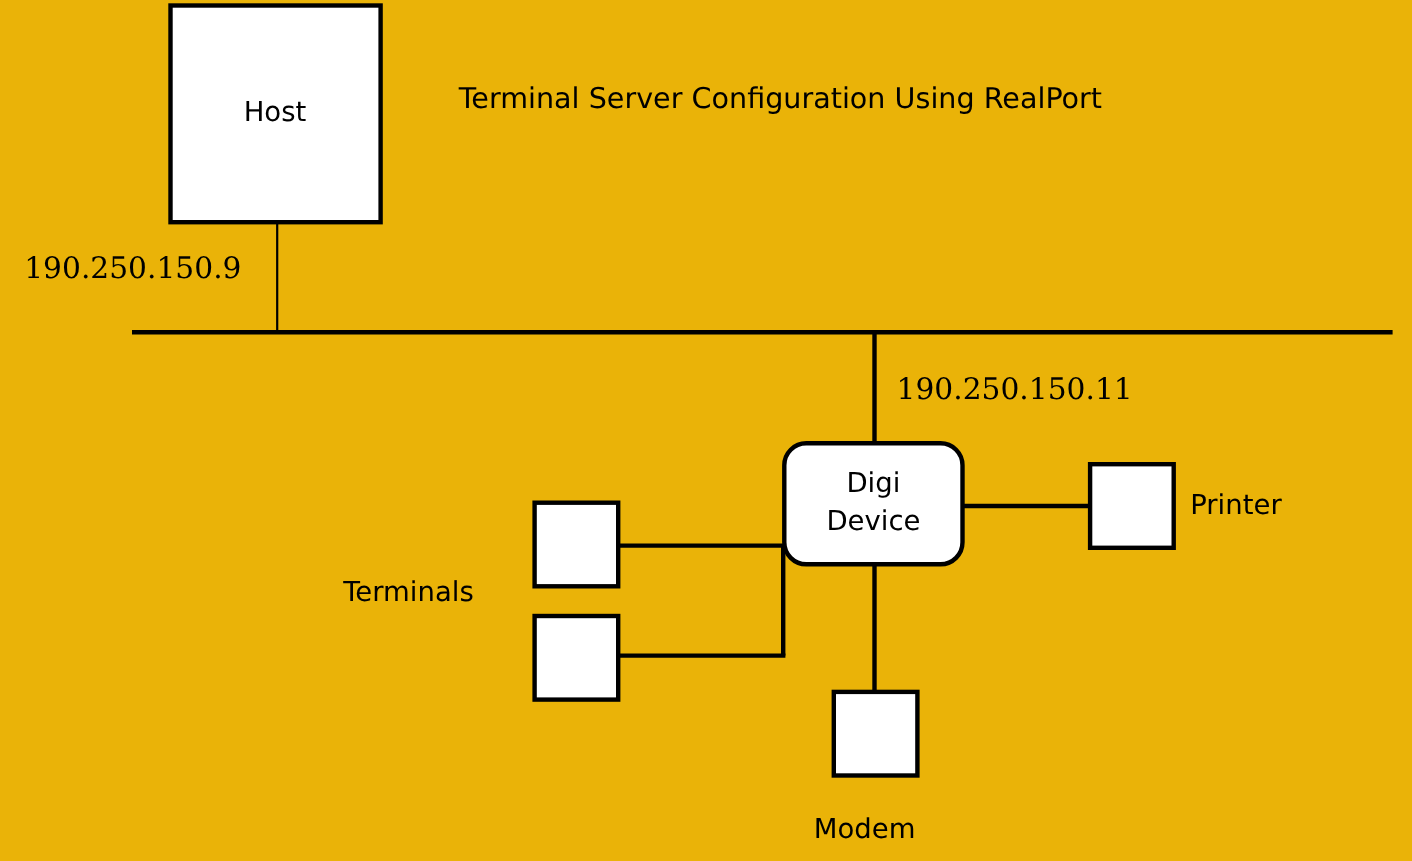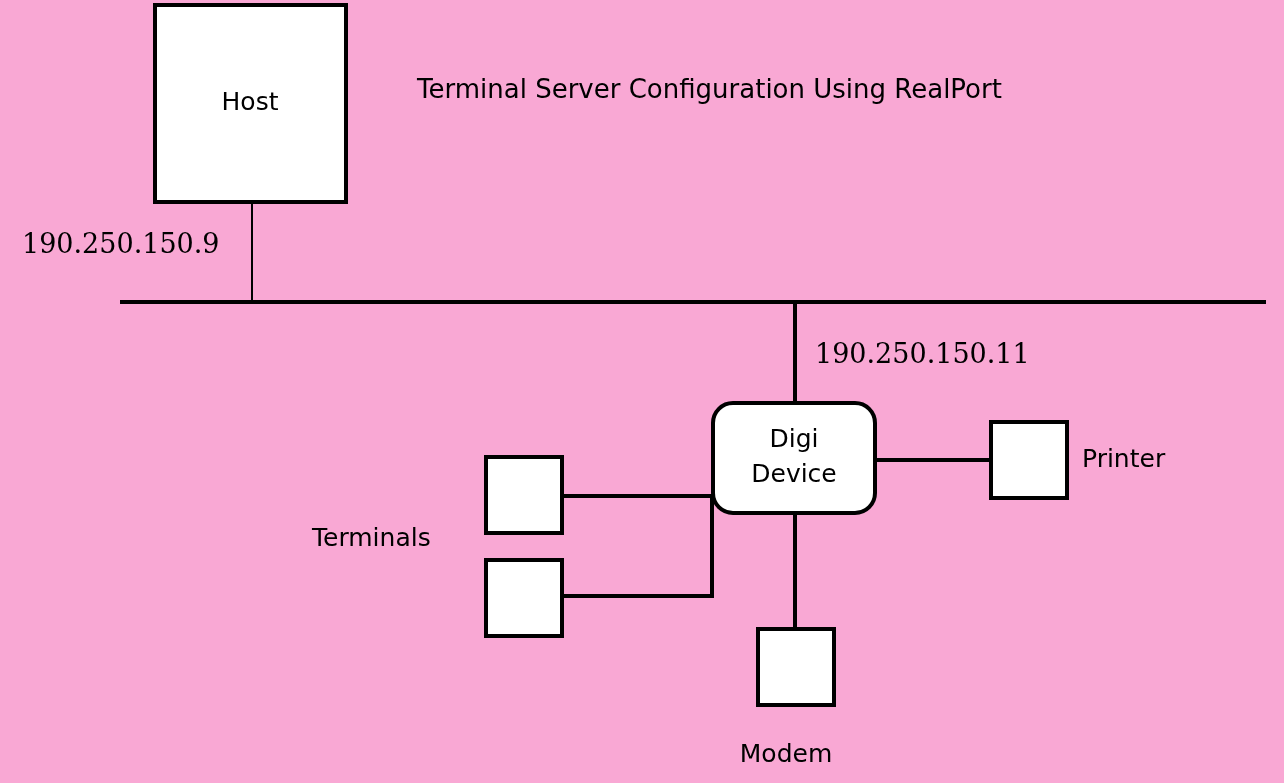--- a/index.html
+++ b/index.html
@@ -8,21 +8,21 @@
     padding: 0;
     background: #ffffff;
   }
   body {
     font-family: "DejaVu Sans", sans-serif;
   }
   #diagram-root {
     position: relative;
     width: 1284px;
     height: 783px;
-    background: #f9a8d4;
+    background: #eab308;
     overflow: hidden;
   }
   #net-svg {
     position: absolute;
     left: 0;
     top: 0;
     width: 1284px;
     height: 783px;
     display: block;
   }

